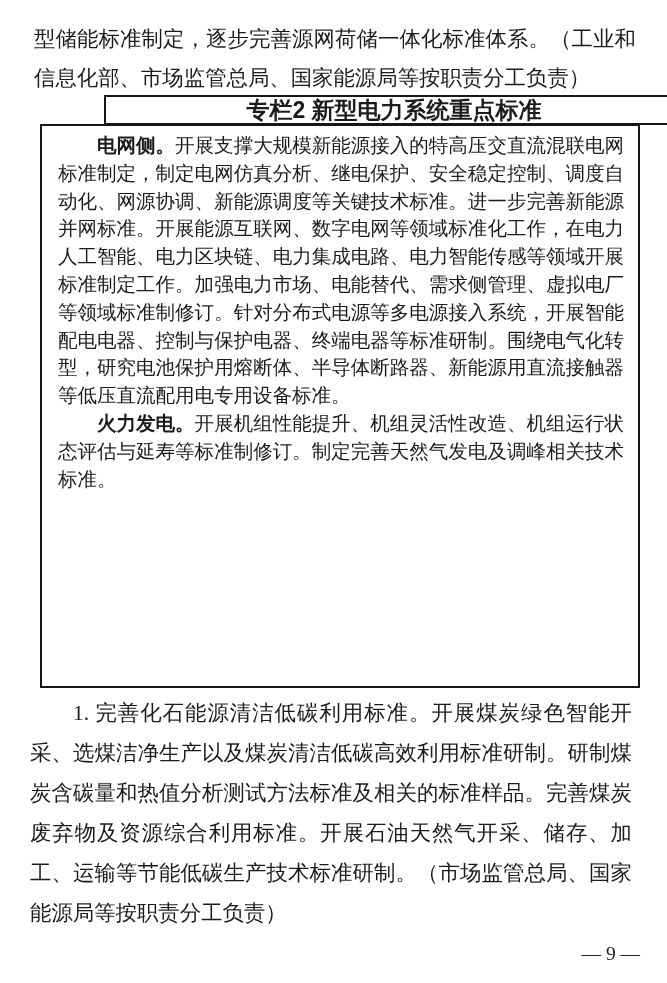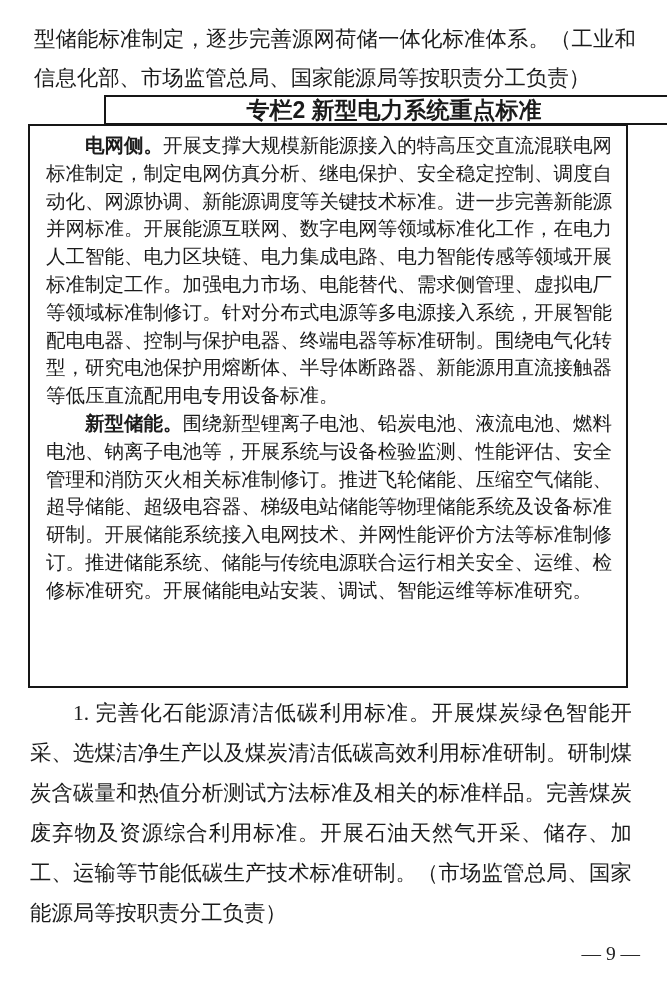--- a/index.html
+++ b/index.html
@@ -29,21 +29,21 @@
     display: flex; align-items: center; justify-content: center;
     background: #ffffff;
     margin-left: 44px;
   }
   .box-title span {
     font-family: "Liberation Sans", "DejaVu Sans", sans-serif;
     font-weight: bold; font-size: 23px; line-height: 28px;
     white-space: nowrap;
   }
   .box-body {
-    left: 28px; top: 124px; width: 600px; height: 564px;
+    left: 40px; top: 124px; width: 600px; height: 564px;
     border: 2px solid #161616;
     padding: 6px 14px 0 16px;
     background: #ffffff;
   }
   .box-body p {
     margin: 0;
     font-size: 19.5px; line-height: 27.8px;
     text-indent: 39px;
     text-align: justify; text-justify: inter-character;
   }
@@ -74,21 +74,21 @@
 
   <div class="abs box-title">
     <span>专栏2 新型电力系统重点标准</span>
   </div>
 
   <div class="abs box-body">
     <p>
       <span class="lead">电网侧。</span><span>开展支撑大规模新能源接入的特高压交直流混联电网标准制定，制定电网仿真分析、继电保护、安全稳定控制、调度自动化、网源协调、新能源调度等关键技术标准。进一步完善新能源并网标准。开展能源互联网、数字电网等领域标准化工作，在电力人工智能、电力区块链、电力集成电路、电力智能传感等领域开展标准制定工作。加强电力市场、电能替代、需求侧管理、虚拟电厂等领域标准制修订。针对分布式电源等多电源接入系统，开展智能配电电器、控制与保护电器、终端电器等标准研制。围绕电气化转型，研究电池保护用熔断体、半导体断路器、新能源用直流接触器等低压直流配用电专用设备标准。</span>
     </p>
     <p>
-      <span class="lead">新型储能。</span><span>围绕新型锂离子电池、铅炭电池、液流电池、燃料电池、钠离子电池等，开展系统与设备检验监测、性能评估、安全管理和消防灭火相关标准制修订。推进飞轮储能、压缩空气储能、超导储能、超级电容器、梯级电站储能等物理储能系统及设备标准研制。开展储能系统接入电网技术、并网性能评价方法等标准制修订。推进储能系统、储能与传统电源联合运行相关安全、运维、检修标准研究。开展储能电站安装、调试、智能运维等标准研究。</span>
+      <span class="lead">火力发电。</span><span>开展机组性能提升、机组灵活性改造、机组运行状态评估与延寿等标准制修订。制定完善天然气发电及调峰相关技术标准。</span>
     </p>
   </div>
 
   <p class="abs item4">
     <span>1. 完善化石能源清洁低碳利用标准。</span><span>开展煤炭绿色智能开采、选煤洁净生产以及煤炭清洁低碳高效利用标准研制。研制煤炭含碳量和热值分析测试方法标准及相关的标准样品。完善煤炭废弃物及资源综合利用标准。开展石油天然气开采、储存、加工、运输等节能低碳生产技术标准研制。（市场监管总局、国家能源局等按职责分工负责）</span>
   </p>
 
   <div class="abs page-number">— 9 —</div>
 
 </div>

